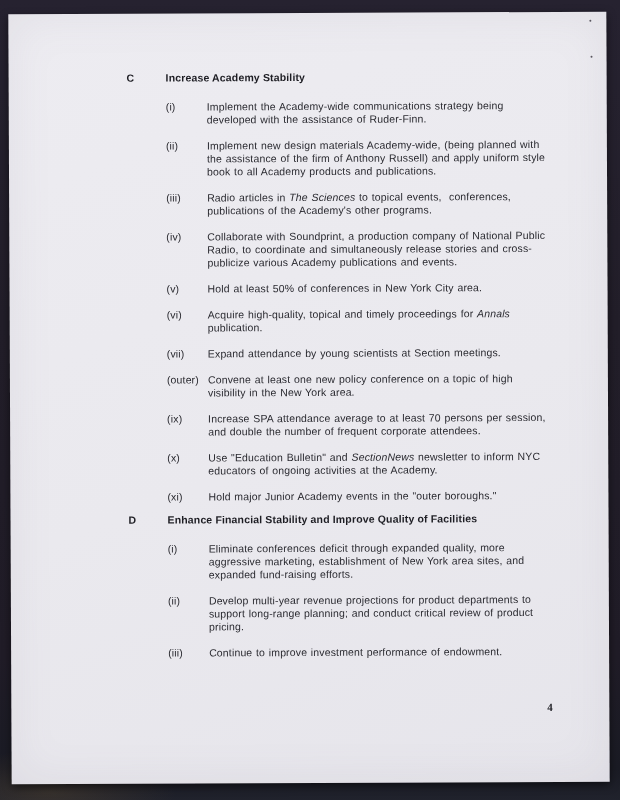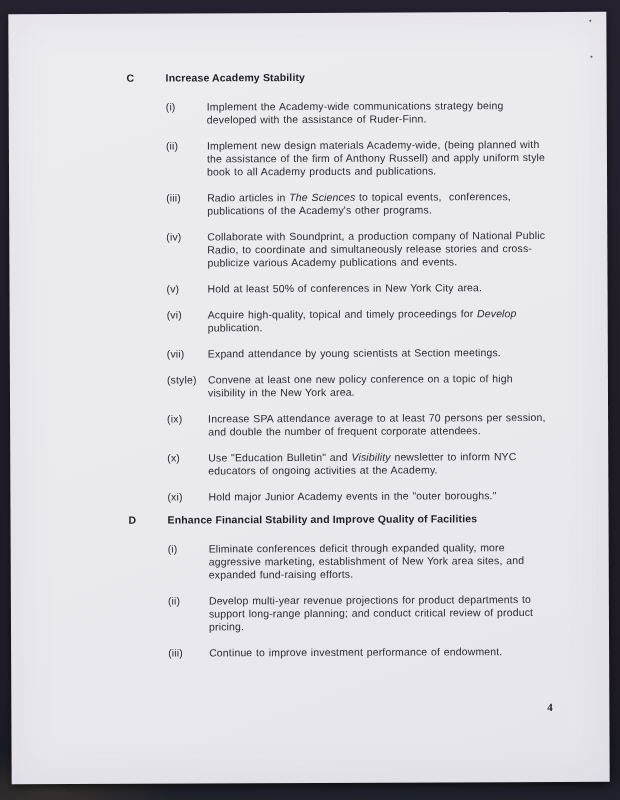--- a/index.html
+++ b/index.html
@@ -133,44 +133,44 @@
 publicize various Academy publications and events.</span></p>
   </div>
 
   <div class="item">
     <span class="numeral">(v)</span>
     <p class="body-text"><span>Hold at least 50% of conferences in New York City area.</span></p>
   </div>
 
   <div class="item">
     <span class="numeral">(vi)</span>
-    <p class="body-text"><span>Acquire high-quality, topical and timely proceedings for </span><em>Develop</em><span>
+    <p class="body-text"><span>Acquire high-quality, topical and timely proceedings for </span><em>Annals</em><span>
 publication.</span></p>
   </div>
 
   <div class="item">
     <span class="numeral">(vii)</span>
     <p class="body-text"><span>Expand attendance by young scientists at Section meetings.</span></p>
   </div>
 
   <div class="item">
-    <span class="numeral">(style)</span>
+    <span class="numeral">(outer)</span>
     <p class="body-text"><span>Convene at least one new policy conference on a topic of high
 visibility in the New York area.</span></p>
   </div>
 
   <div class="item">
     <span class="numeral">(ix)</span>
     <p class="body-text"><span>Increase SPA attendance average to at least 70 persons per session,
 and double the number of frequent corporate attendees.</span></p>
   </div>
 
   <div class="item">
     <span class="numeral">(x)</span>
-    <p class="body-text"><span>Use "Education Bulletin" and </span><em>Visibility</em><span> newsletter to inform NYC
+    <p class="body-text"><span>Use "Education Bulletin" and </span><em>SectionNews</em><span> newsletter to inform NYC
 educators of ongoing activities at the Academy.</span></p>
   </div>
 
   <div class="item">
     <span class="numeral">(xi)</span>
     <p class="body-text"><span>Hold major Junior Academy events in the "outer boroughs."</span></p>
   </div>
 </div>
   </section>
 

